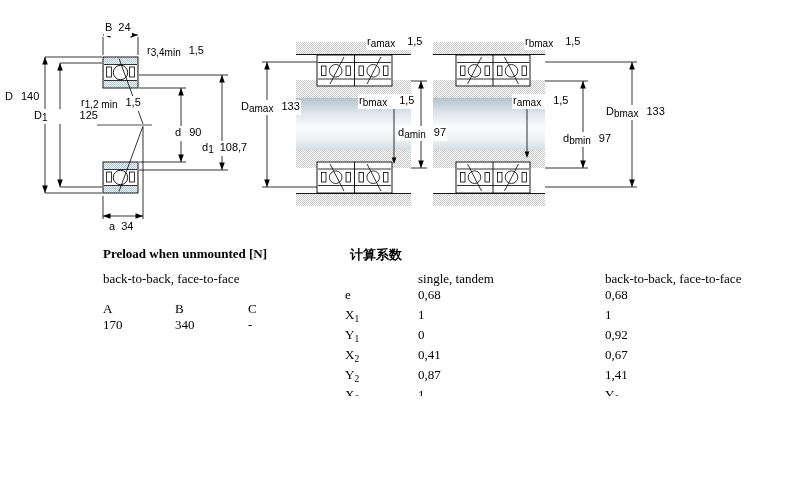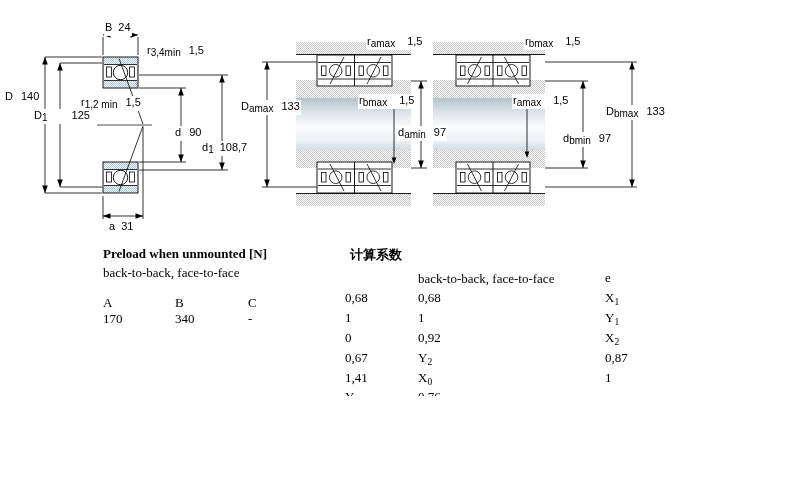--- a/index.html
+++ b/index.html
@@ -5,31 +5,31 @@
   html,body{margin:0;padding:0;background:#fff;}
   .stage{position:relative;width:800px;height:396px;background:#fff;overflow:hidden;
          font-family:"Liberation Sans","DejaVu Sans",sans-serif;}
   .stage svg{position:absolute;left:0;top:0;}
   .dim{position:absolute;font-size:11px;color:#000;white-space:nowrap;background:#fff;
        padding:0 1px;line-height:13px;}
   .dim sub{font-size:10px;vertical-align:-2px;}
   .dim .val{margin-left:8px;}
   .dim .val.g6{margin-left:6px;}
   .dim .val.g12{margin-left:12px;}
-  .dim .val.g16{margin-left:24px;}
+  .dim .val.g16{margin-left:32px;}
   .serifblk{position:absolute;font-family:"Liberation Serif","DejaVu Serif",serif;
             font-size:13px;color:#000;}
   .bold{font-weight:bold;}
   .preload-cols{display:grid;grid-template-columns:72px 73px 60px;}
   .preload-cols div{line-height:16px;}
   .factors-grid{display:grid;grid-template-columns:73px 187px 210px;}
   .factors-grid .cell{line-height:15.4px;white-space:nowrap;}
   .factors-grid .hcell{line-height:17px;white-space:nowrap;}
   .factors-grid sub{font-size:9.5px;vertical-align:-2.5px;}
-  .title-gap{margin-bottom:3px;}
+  .title-gap{margin-bottom:9px;}
 </style>
 </head>
 <body>
 
 <div class="stage">
 
   <svg width="800" height="245" viewBox="0 0 800 245">
     <defs>
       <pattern id="pblue" width="2" height="2" patternUnits="userSpaceOnUse">
         <rect width="2" height="2" fill="#ffffff"></rect>
@@ -232,21 +232,21 @@
     </g>
   </svg>
 
   <span class="dim" style="left:104px;top:21px"><span>B</span><sub></sub><span class="val g6">24</span></span>
   <span class="dim" style="left:146px;top:44px"><span>r</span><sub>3,4min</sub><span class="val">1,5</span></span>
   <span class="dim" style="left:4px;top:90px"><span>D</span><sub></sub><span class="val">140</span></span>
   <span class="dim" style="left:33px;top:109px"><span>D</span><sub>1</sub><span class="val g16">125</span></span>
   <span class="dim" style="left:80px;top:96px"><span>r</span><sub>1,2 min</sub><span class="val">1,5</span></span>
   <span class="dim" style="left:174px;top:126px"><span>d</span><sub></sub><span class="val">90</span></span>
   <span class="dim" style="left:201px;top:141px"><span>d</span><sub>1</sub><span class="val g6">108,7</span></span>
-  <span class="dim" style="left:108px;top:220px"><span>a</span><sub></sub><span class="val g6">31</span></span>
+  <span class="dim" style="left:108px;top:220px"><span>a</span><sub></sub><span class="val g6">34</span></span>
 
   <span class="dim" style="left:366px;top:35px"><span>r</span><sub>amax</sub><span class="val g12">1,5</span></span>
   <span class="dim" style="left:240px;top:100px"><span>D</span><sub>amax</sub><span class="val">133</span></span>
   <span class="dim" style="left:358px;top:94px"><span>r</span><sub>bmax</sub><span class="val g12">1,5</span></span>
   <span class="dim" style="left:397px;top:126px"><span>d</span><sub>amin</sub><span class="val">97</span></span>
 
   <span class="dim" style="left:524px;top:35px"><span>r</span><sub>bmax</sub><span class="val g12">1,5</span></span>
   <span class="dim" style="left:512px;top:94px"><span>r</span><sub>amax</sub><span class="val g12">1,5</span></span>
   <span class="dim" style="left:562px;top:132px"><span>d</span><sub>bmin</sub><span class="val">97</span></span>
   <span class="dim" style="left:605px;top:105px"><span>D</span><sub>bmax</sub><span class="val">133</span></span>
@@ -263,35 +263,37 @@
       <div>170</div>
       <div>340</div>
       <div>-</div>
     </div>
   </div>
 
   <div class="serifblk" style="left:345px;top:246px">
     <div class="bold" style="margin-left:5px">计算系数</div>
     <div class="factors-grid" style="margin-top:6px">
       <div class="hcell"></div>
+      <div class="hcell">single, tandem</div>
       <div class="hcell">back-to-back, face-to-face</div>
 
       <div class="cell"><span>e</span><sub></sub></div>
       <div class="cell">0,68</div>
       <div class="cell">0,68</div>
 
       <div class="cell"><span>X</span><sub>1</sub></div>
       <div class="cell">1</div>
       <div class="cell">1</div>
 
       <div class="cell"><span>Y</span><sub>1</sub></div>
       <div class="cell">0</div>
       <div class="cell">0,92</div>
 
       <div class="cell"><span>X</span><sub>2</sub></div>
+      <div class="cell">0,41</div>
       <div class="cell">0,67</div>
 
       <div class="cell"><span>Y</span><sub>2</sub></div>
       <div class="cell">0,87</div>
       <div class="cell">1,41</div>
 
       <div class="cell"><span>X</span><sub>0</sub></div>
       <div class="cell">1</div>
 
       <div class="cell"><span>Y</span><sub>0</sub></div>

